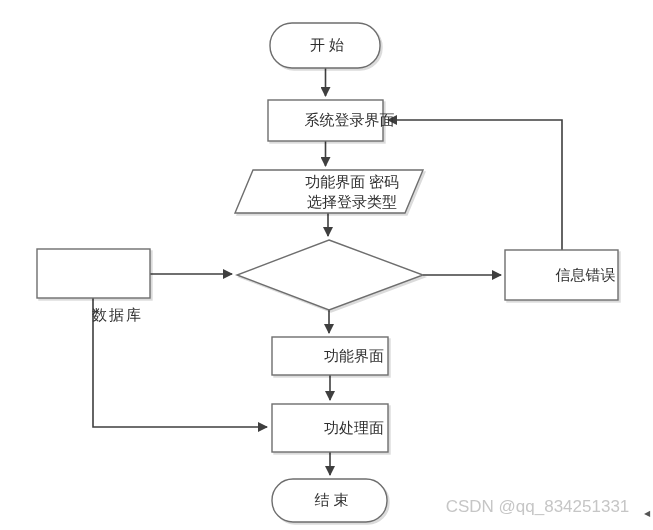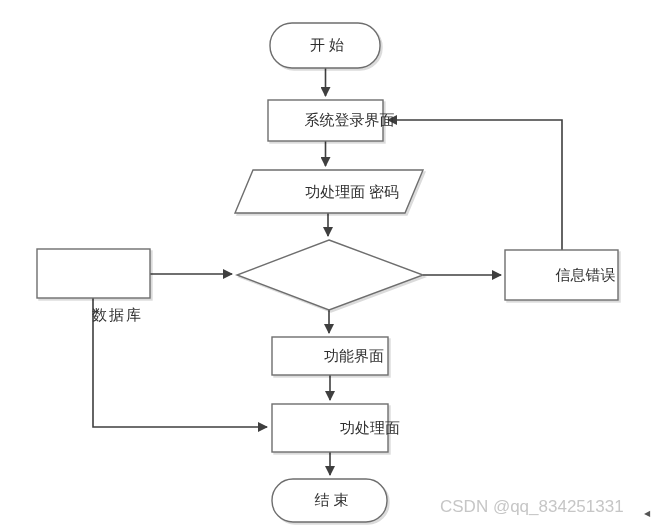--- a/index.html
+++ b/index.html
@@ -12,21 +12,21 @@
   .shape{fill:#ffffff;stroke:#6e6e6e;stroke-width:1.4;filter:drop-shadow(2px 2px 0.5px rgba(0,0,0,0.14));}
   .conn{fill:none;stroke:#3f3f3f;stroke-width:1.6;}
   .lbl{
     position:absolute;color:#2f2f2f;font-size:15px;text-align:center;
     display:flex;align-items:center;justify-content:center;flex-direction:column;
     pointer-events:none;white-space:nowrap;padding-left:24px;
   }
   .terminator-lbl{letter-spacing:4px;padding-left:4px;}
   .io-lbl{line-height:20px;}
   .watermark{
-    position:absolute;left:440px;top:497px;width:195px;text-align:left;
+    position:absolute;left:440px;top:497px;width:195px;text-align:center;
     font-family:"Liberation Sans","DejaVu Sans",sans-serif;
     font-size:17px;color:#c6c6c6;
   }
   .edge-artifact{
     position:absolute;left:644px;top:509px;font-size:8px;color:#555;
     font-family:"DejaVu Sans",sans-serif;
   }
 </style>
 </head>
 <body>
@@ -64,31 +64,32 @@
       <rect class="shape" x="272" y="404" width="116" height="48"></rect>
       <rect class="shape" x="272" y="479" width="115" height="43" rx="21" ry="21"></rect>
     </g>
   </svg>
 
   <div class="lbl terminator-lbl" style="left:270px;top:23px;width:110px;height:45px;">开始</div>
 
   <div class="lbl" style="left:268px;top:100px;width:115px;height:41px;">系统登录界面</div>
 
   <div class="lbl io-lbl" style="left:233px;top:170px;width:190px;height:43px;">
-    <div>功处理面 密码</div>
+    <div>功能界面 密码</div>
+    <div>选择登录类型</div>
   </div>
 
 
   <div class="lbl" style="left:37px;top:249px;width:113px;height:49px;letter-spacing:2px;margin-top:42px;">数据库</div>
 
   <div class="lbl" style="left:505px;top:250px;width:113px;height:50px;">信息错误</div>
 
   <div class="lbl" style="left:272px;top:337px;width:116px;height:38px;">功能界面</div>
 
-  <div class="lbl" style="left:288px;top:404px;width:116px;height:48px;">功处理面</div>
+  <div class="lbl" style="left:272px;top:404px;width:116px;height:48px;">功处理面</div>
 
   <div class="lbl terminator-lbl" style="left:272px;top:479px;width:115px;height:43px;font-family:Liberation Serif, serif;">结束</div>
 
   <div class="watermark">CSDN @qq_834251331</div>
 
   <div class="edge-artifact">◀</div>
 
 </div>
 
 </body></html>

